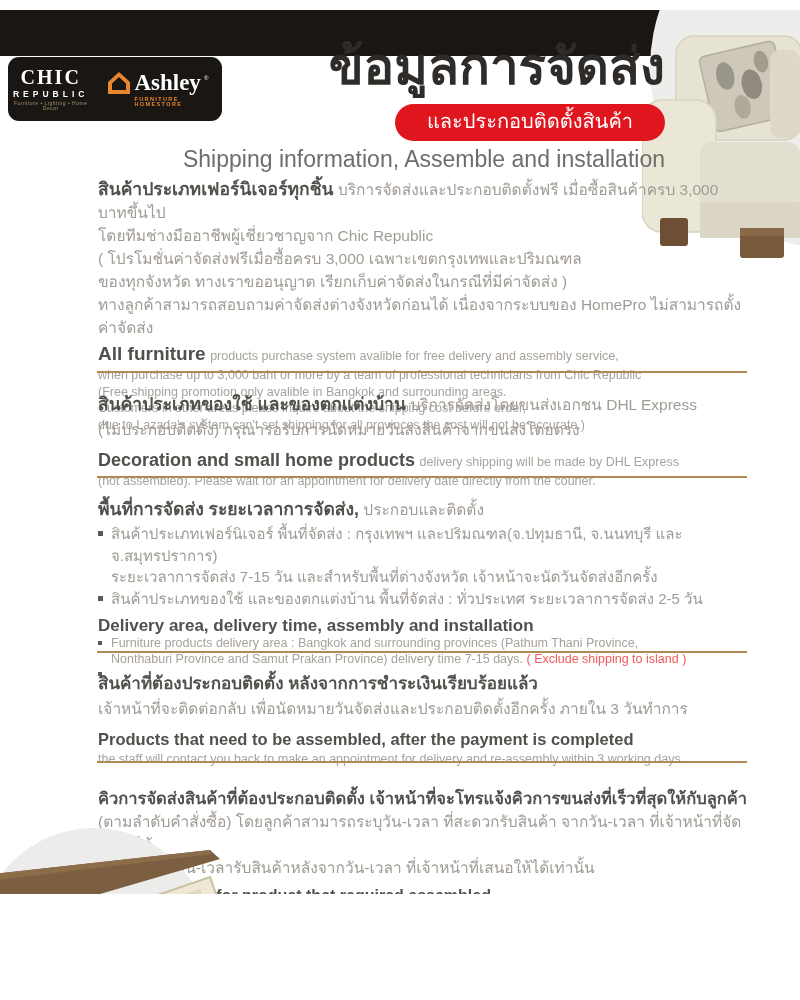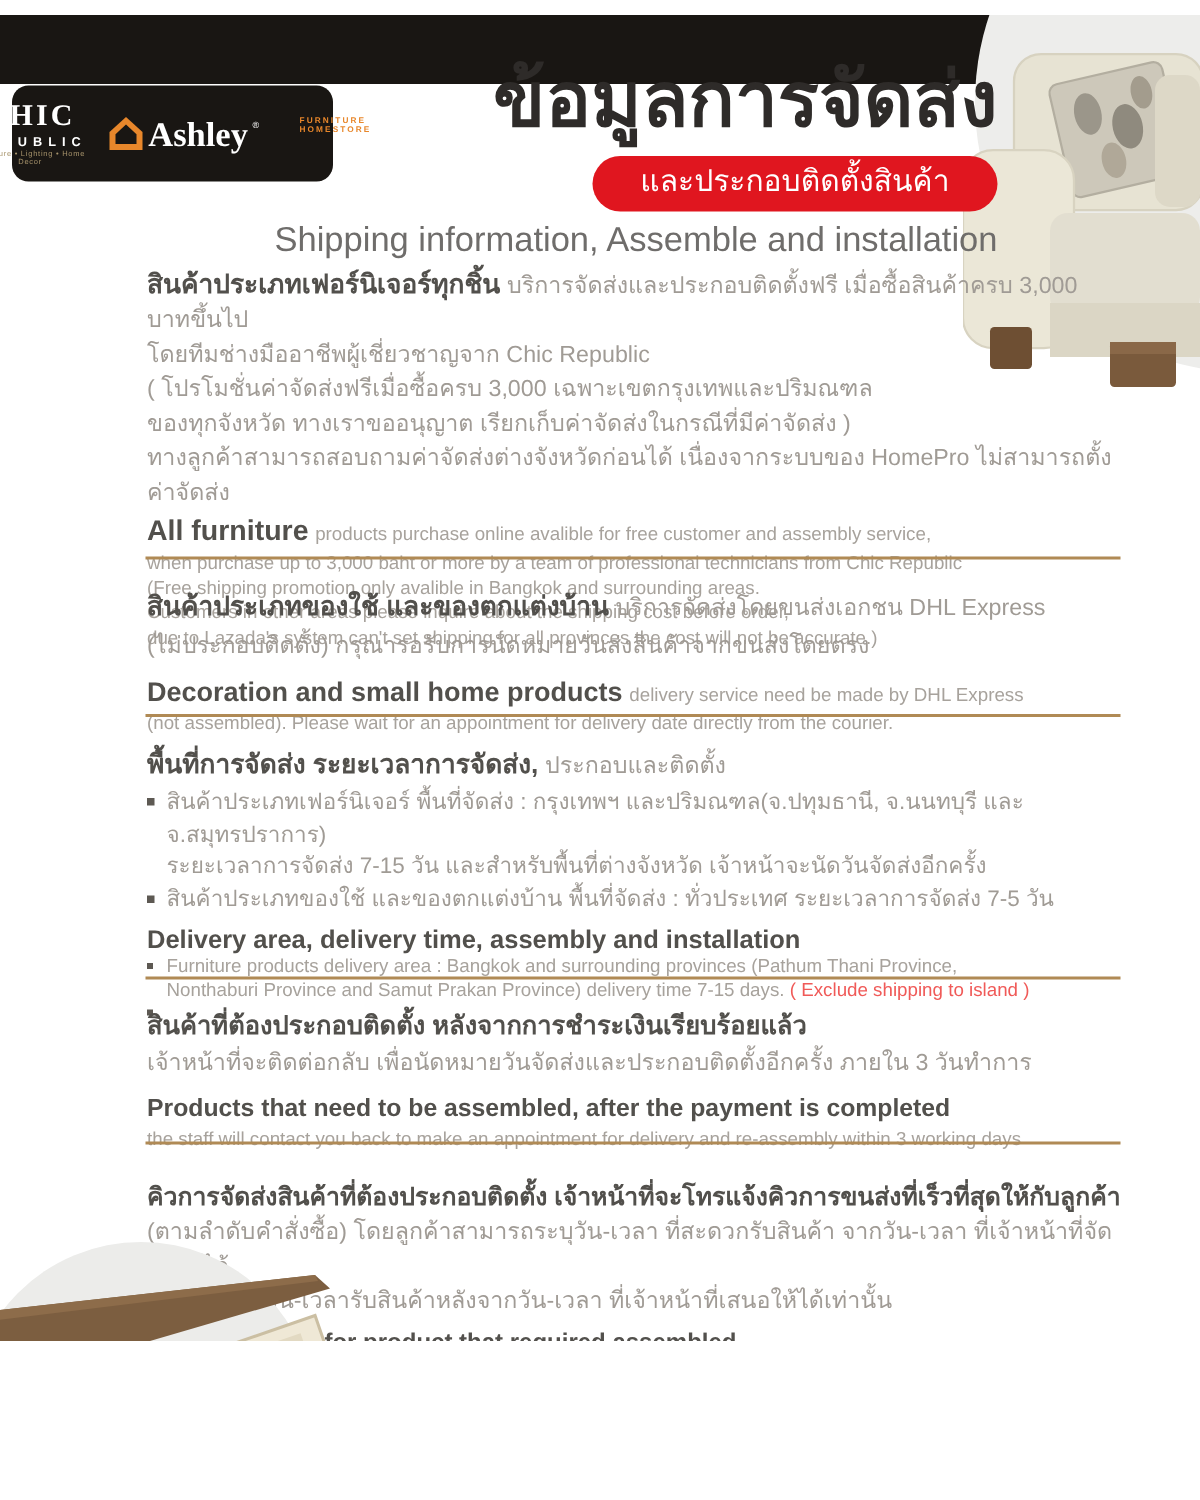--- a/index.html
+++ b/index.html
@@ -19,21 +19,21 @@
   
   .logo-box {
     position:absolute; left:8px; top:47px; width:214px; height:64px;
     background:var(--bar_black,#191613); border-radius:11px; z-index:5;
     display:flex; align-items:center; justify-content:center; gap:14px;
   }
   .chic-logo { text-align:center; color:#fff; line-height:1; }
   .chic-name { font-family:"Liberation Serif",serif; font-size:20px; font-weight:700; letter-spacing:2px; }
   .chic-sub { font-size:8.5px; font-weight:700; letter-spacing:4px; margin-top:3px; }
   .chic-tagline { font-size:5px; color:#a8946c; letter-spacing:0.5px; margin-top:3px; }
-  .ashley-logo { display:flex; align-items:flex-start; line-height:1; }
+  .ashley-logo { display:flex; flex-direction:column; align-items:flex-start; line-height:1; }
   .ashley-row { display:flex; align-items:center; gap:3px; }
   .ashley-name { font-family:"Liberation Serif",serif; font-size:23px; font-weight:700; color:#fff; }
   .ashley-reg { font-size:6px; color:#fff; align-self:flex-start; margin-top:4px; }
   .ashley-sub { font-size:5.5px; color:var(--ashley_orange,#e8872b); letter-spacing:1.4px; margin-left:27px; margin-top:2px; font-weight:700; }
   
   .title-block { position:absolute; left:165px; top:22px; width:500px; text-align:right; z-index:5; }
   .title-thai { font-size:51px; font-weight:700; color:#2e2b29; line-height:70px; letter-spacing:0; }
   .badge-pill {
     display:inline-block; margin-top:2px; padding:2px 32px 5px;
     background:var(--accent_red,#e0161f); color:#ffffff; border-radius:20px;
@@ -119,44 +119,44 @@
     <div><span class="badge-pill">และประกอบติดตั้งสินค้า</span></div>
     <div class="subtitle-en">Shipping information, Assemble and installation</div>
   </div>
 
   <div class="sec" style="top:168px">
     <p class="lh23"><span class="th-lead">สินค้าประเภทเฟอร์นิเจอร์ทุกชิ้น</span> <span class="th-reg">บริการจัดส่งและประกอบติดตั้งฟรี เมื่อซื้อสินค้าครบ 3,000 บาทขึ้นไป</span></p>
     <p class="th-reg lh23">โดยทีมช่างมืออาชีพผู้เชี่ยวชาญจาก Chic Republic</p>
     <p class="th-reg lh23">( โปรโมชั่นค่าจัดส่งฟรีเมื่อซื้อครบ 3,000 เฉพาะเขตกรุงเทพและปริมณฑล</p>
     <p class="th-reg lh23">ของทุกจังหวัด ทางเราขออนุญาต เรียกเก็บค่าจัดส่งในกรณีที่มีค่าจัดส่ง )</p>
     <p class="th-reg lh23">ทางลูกค้าสามารถสอบถามค่าจัดส่งต่างจังหวัดก่อนได้ เนื่องจากระบบของ HomePro ไม่สามารถตั้งค่าจัดส่ง</p>
-    <p class="lh21 mt4"><span class="en-lead">All furniture</span> <span class="en-light">products purchase online avalible for free customer and assembly service,</span></p>
+    <p class="lh21 mt4"><span class="en-lead">All furniture</span> <span class="en-light">products purchase system avalible for free delivery and assembly service,</span></p>
     <p class="en-light lh16">when purchase up to 3,000 baht or more by a team of professional technicians from Chic Republic</p>
     <p class="en-light lh16">(Free shipping promotion only avalible in Bangkok and surrounding areas.</p>
     <p class="en-light lh16">Customers in other areas please inquire about the shipping cost before order,</p>
     <p class="en-light lh16">due to Lazada's system can't set shipping for all provinces the cost will not be accurate.)</p>
   </div>
   <div class="divider" style="top:361px"></div>
 
   <div class="sec" style="top:381px">
     <p class="lh26"><span class="th-lead">สินค้าประเภทของใช้ และของตกแต่งบ้าน</span> <span class="th-reg">บริการจัดส่งโดยขนส่งเอกชน DHL Express</span></p>
     <p class="th-reg lh24">(ไม่ประกอบติดตั้ง) กรุณารอรับการนัดหมายวันส่งสินค้าจากขนส่งโดยตรง</p>
-    <p class="lh21 mt8"><span class="en-bold" style="font-size:18px">Decoration and small home products</span> <span class="en-light">delivery service need be made by DHL Express</span></p>
+    <p class="lh21 mt8"><span class="en-bold" style="font-size:18px">Decoration and small home products</span> <span class="en-light">delivery shipping will be made by DHL Express</span></p>
     <p class="en-light lh16">(not assembled). Please wait for an appointment for delivery date directly from the courier.</p>
   </div>
   <div class="divider" style="top:466px"></div>
 
   <div class="sec" style="top:486px">
     <p class="lh26"><span class="th-lead">พื้นที่การจัดส่ง ระยะเวลาการจัดส่ง,</span> <span class="th-reg">ประกอบและติดตั้ง</span></p>
     <div class="bullet-line th-reg" style="font-size:15px;line-height:21.5px">
       <span class="bullet-sq"></span><span>สินค้าประเภทเฟอร์นิเจอร์ พื้นที่จัดส่ง : กรุงเทพฯ และปริมณฑล(จ.ปทุมธานี, จ.นนทบุรี และ จ.สมุทรปราการ)</span>
     </div>
     <div class="bullet-cont th-reg" style="font-size:15px;line-height:21.5px">ระยะเวลาการจัดส่ง 7-15 วัน และสำหรับพื้นที่ต่างจังหวัด เจ้าหน้าจะนัดวันจัดส่งอีกครั้ง</div>
     <div class="bullet-line th-reg" style="font-size:15px;line-height:21.5px">
-      <span class="bullet-sq"></span><span>สินค้าประเภทของใช้ และของตกแต่งบ้าน พื้นที่จัดส่ง : ทั่วประเทศ ระยะเวลาการจัดส่ง 7-5 วัน</span>
+      <span class="bullet-sq"></span><span>สินค้าประเภทของใช้ และของตกแต่งบ้าน พื้นที่จัดส่ง : ทั่วประเทศ ระยะเวลาการจัดส่ง 2-5 วัน</span>
     </div>
     <p class="en-bold lh21 mt6" style="font-size:17px">Delivery area, delivery time, assembly and installation</p>
     <div class="bullet-line en-light lh15">
       <span class="bullet-sq en"></span><span>Furniture products delivery area : Bangkok and surrounding provinces (Pathum Thani Province,</span>
     </div>
     <div class="bullet-cont en-light lh15">
       <span>Nonthaburi Province and Samut Prakan Province) delivery time 7-15 days.</span> <span class="note-red">( Exclude shipping to island )</span>
     </div>
     <div class="bullet-line en-light lh15">
       <span class="bullet-sq en"></span>

